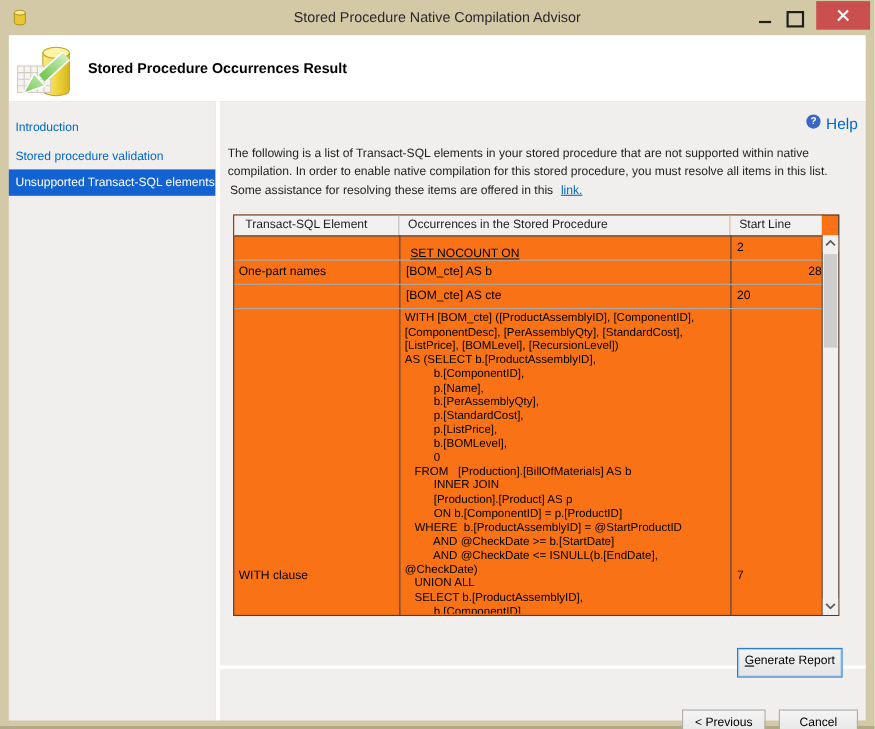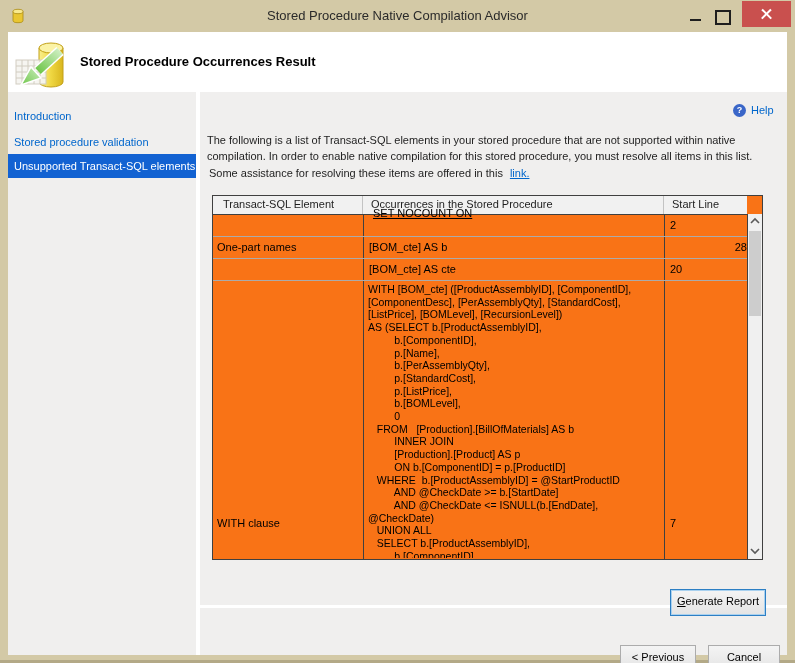--- a/index.html
+++ b/index.html
@@ -43,21 +43,21 @@
     padding-left:6px;box-sizing:border-box;font-size:11px;color:#0066cc;cursor:pointer;white-space:nowrap;}
   .side-item.sel{background:#1262d2;color:#ffffff;}
 
   
   .content{left:200px;top:92px;width:587px;height:563px;background:#f0efee;}
   .content-hr{left:200px;top:605px;width:587px;height:3px;background:#ffffff;}
 
   .help{left:733px;top:104px;height:14px;cursor:pointer;}
   .help-icon{position:absolute;left:0;top:0;width:13px;height:13px;border-radius:50%;
     background:#3a66c8;color:#fff;font-size:9px;font-weight:bold;text-align:center;line-height:13px;}
-  .help-label{position:absolute;left:18px;top:0;font-size:11px;color:#0066cc;}
+  .help-label{position:absolute;left:18px;top:0;font-size:14px;color:#0066cc;}
 
   .desc1{left:207px;top:132px;width:568px;font-size:11px;line-height:16px;color:#1e1e1e;}
   .desc2{left:209px;top:167px;width:568px;font-size:11px;color:#1e1e1e;}
   .desc-link{color:#0066cc;text-decoration:underline;margin-left:7px;cursor:pointer;}
 
   
   .tbl{left:212px;top:195px;width:549px;height:363px;background:#f97316;border:1px solid #404040;}
   .tbl *{box-sizing:border-box;}
   .th{position:absolute;top:0;height:18px;background:#f1f1f1;font-size:11px;color:#1e1e1e;
       line-height:17px;border-right:1px solid #c3c3c3;white-space:nowrap;overflow:hidden;}
@@ -172,21 +172,21 @@
 
   <div class="th c1">Transact-SQL Element</div>
   <div class="th c2">Occurrences in the Stored Procedure</div>
   <div class="th c3">Start Line</div>
   <div class="hdr-line"></div>
 
   <div class="vline v1"></div>
   <div class="vline v2"></div>
   <div class="vline v3"></div>
 
-  <div class="cell" style="left:151px;top:7px;width:300px;height:21px;padding-left:9px;text-decoration:underline;">SET NOCOUNT ON</div>
+  <div class="cell" style="left:151px;top:25px;width:300px;height:21px;padding-left:9px;text-decoration:underline;">SET NOCOUNT ON</div>
   <div class="cell" style="left:452px;top:19px;width:82px;height:21px;padding-left:5px;">2</div>
   <div class="rowline" style="top:40px;"></div>
 
   <div class="cell" style="left:0;top:41px;width:150px;height:21px;padding-left:4px;">One-part names</div>
   <div class="cell" style="left:151px;top:41px;width:300px;height:21px;padding-left:5px;">[BOM_cte] AS b</div>
   <div class="cell" style="left:452px;top:41px;width:82px;height:21px;padding-left:5px;text-align:right;">28</div>
   <div class="rowline" style="top:62px;"></div>
 
   <div class="cell" style="left:0;top:63px;width:150px;height:21px;padding-left:4px;"></div>
   <div class="cell" style="left:151px;top:63px;width:300px;height:21px;padding-left:5px;">[BOM_cte] AS cte</div>

